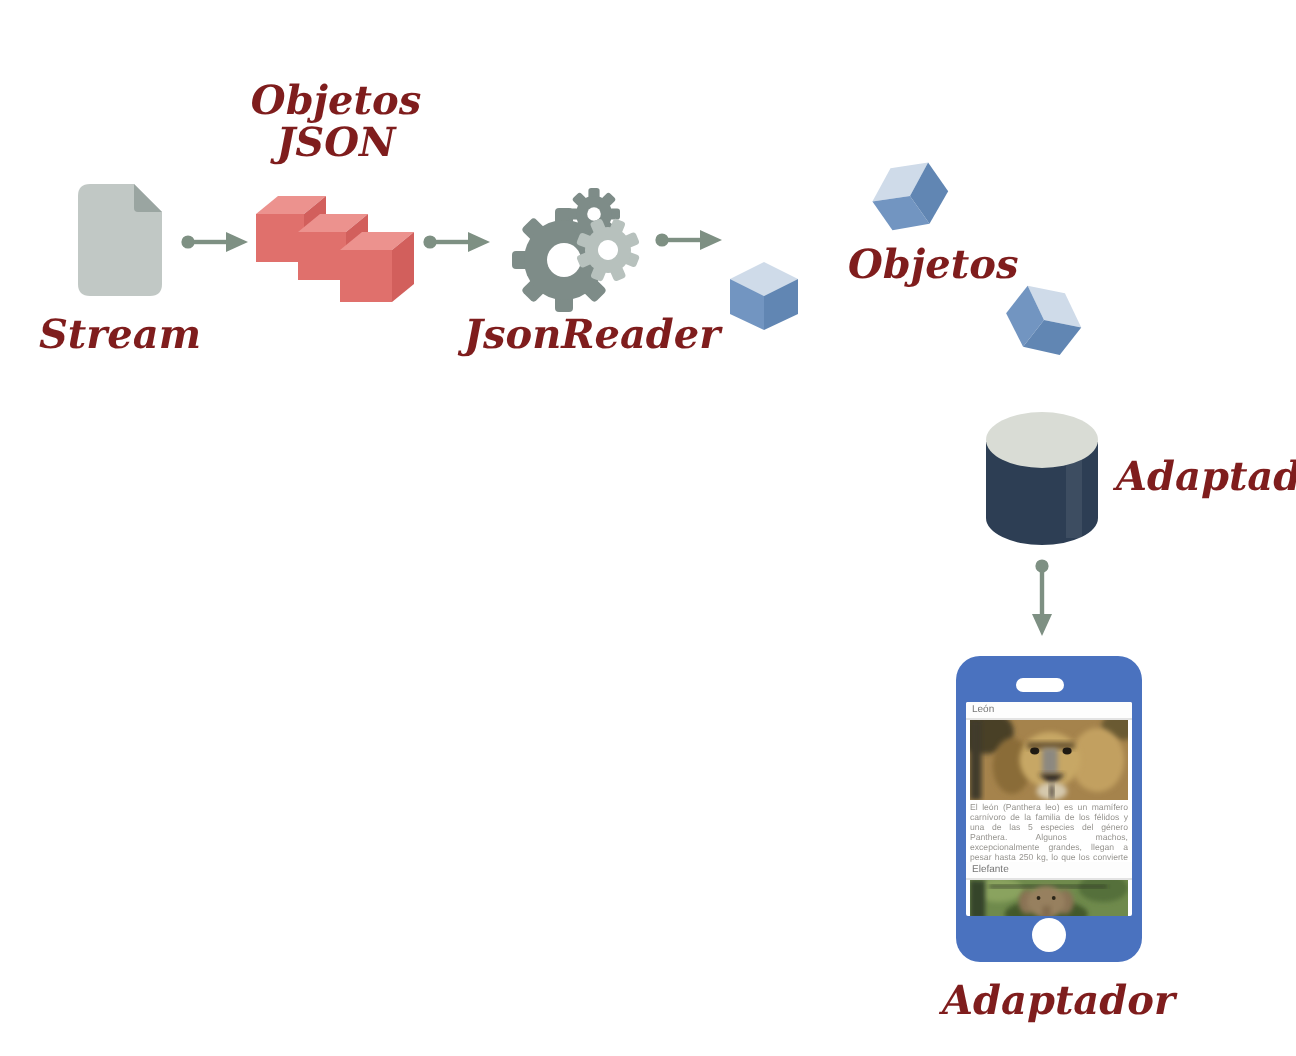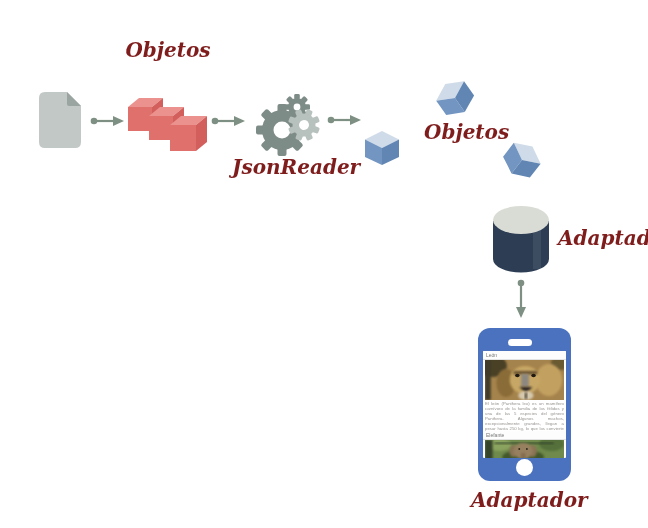--- a/index.html
+++ b/index.html
@@ -24,29 +24,31 @@
 </style>
 </head>
 <body>
 
 <div class="canvas">
 
   <svg class="abs" style="left:38px;top:92px;" width="44" height="56" viewBox="0 0 44 56">
     <path d="M29,0 H7 Q1,0 1,6 V50 Q1,56 7,56 H37 Q43,56 43,50 V14 Z" fill="#c1c8c5"></path>
     <path d="M29,0 L43,14 H31 Q29,14 29,12 Z" fill="#9aa5a1"></path>
   </svg>
+  <div class="label center abs" style="left:10px;top:157px;width:100px;">Stream</div>
 
   <svg class="abs" style="left:90px;top:115px;" width="34" height="12" viewBox="0 0 34 12">
     <circle cx="4" cy="6" r="3.3" fill="#7e9083"></circle>
     <rect x="6" y="4.9" width="18" height="2.2" fill="#7e9083"></rect>
     <polygon points="23,1 34,6 23,11" fill="#7e9083"></polygon>
   </svg>
 
   <div class="label center abs" style="left:118px;top:40px;width:100px;">
     <div>Objetos</div>
+    <div>JSON</div>
   </div>
 
   <svg class="abs" style="left:126px;top:92px;" width="82" height="60" viewBox="0 0 82 60">
 
     <polygon points="2,15 26,15 37,6 13,6" fill="#ec928e"></polygon>
     <polygon points="26,15 37,6 37,30 26,39" fill="#d25f5c"></polygon>
     <rect x="2" y="15" width="24" height="24" fill="#e0706c"></rect>
 
     <polygon points="23,24 47,24 58,15 34,15" fill="#ec928e"></polygon>
     <polygon points="47,24 58,15 58,39 47,48" fill="#d25f5c"></polygon>

